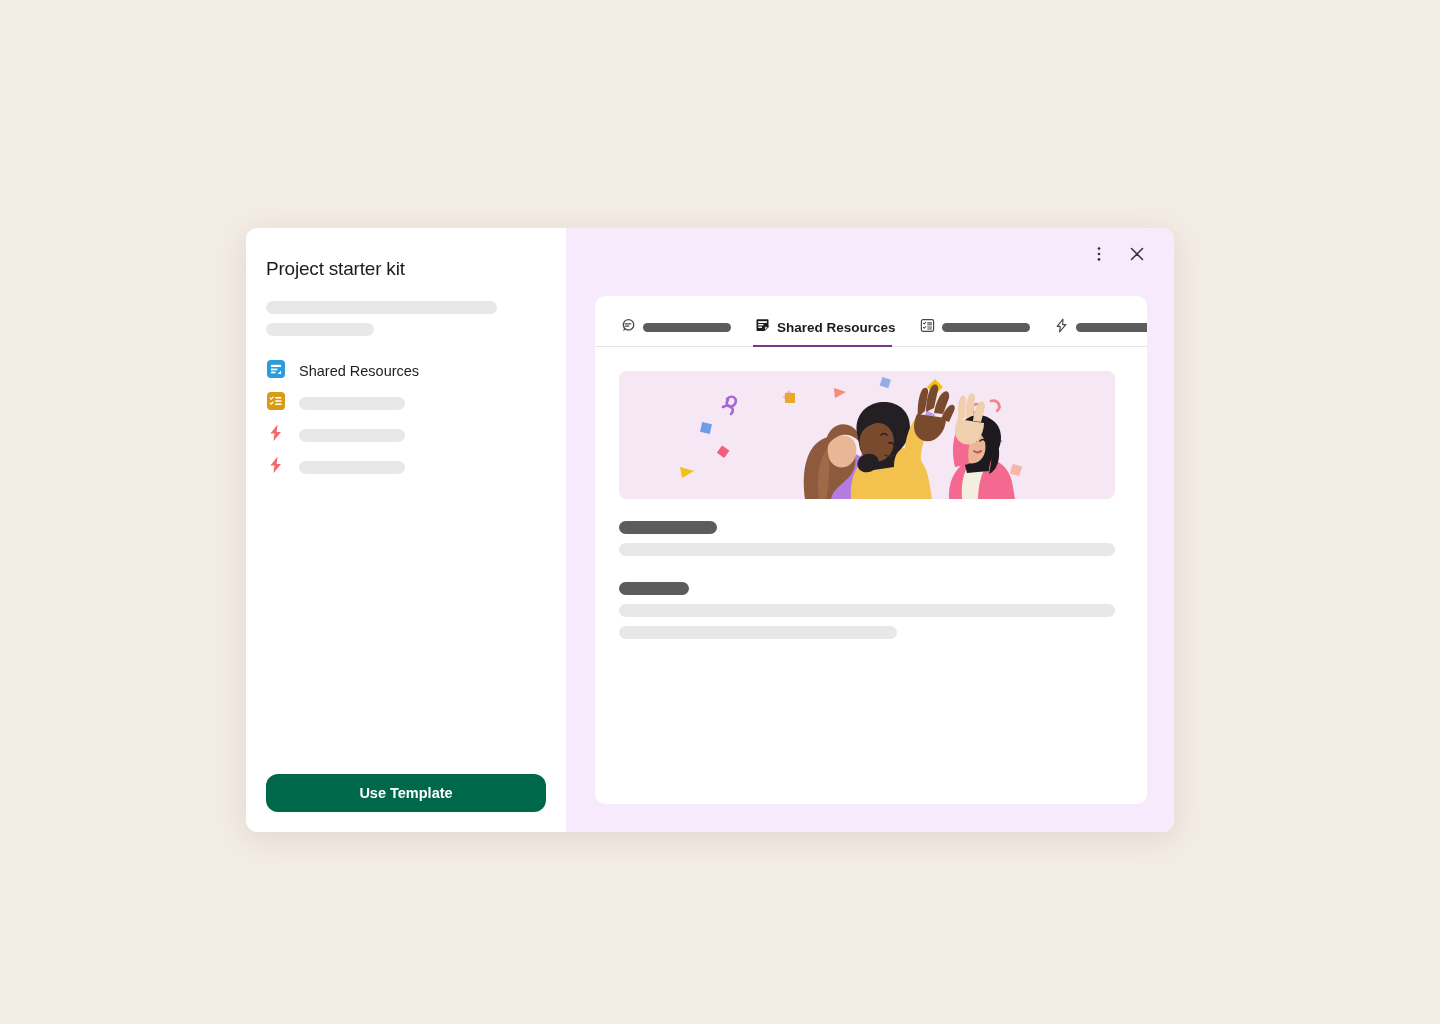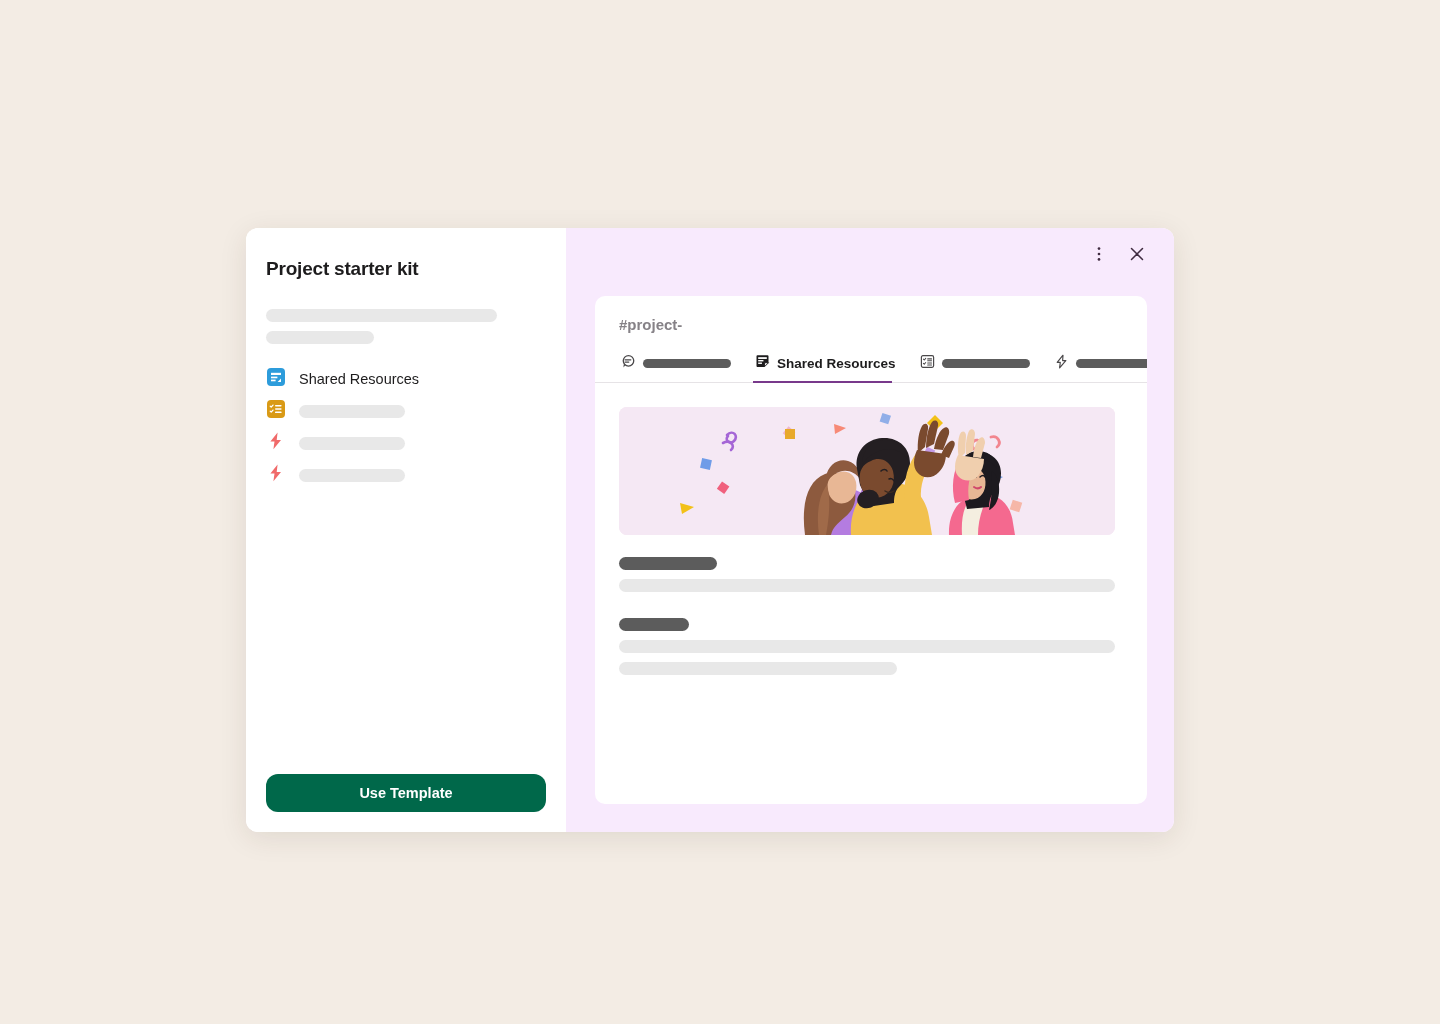--- a/index.html
+++ b/index.html
@@ -32,24 +32,24 @@
     width: 320px;
     height: 100%;
     background: #ffffff;
     padding: 30px 20px 20px 20px;
     display: flex;
     flex-direction: column;
     position: relative;
   }
   .side-title {
     font-size: 19px;
-    font-weight: bold;
+    font-weight: normal;
     color: #1d1c1d;
     letter-spacing: -0.2px;
-    margin-bottom: 29px;
+    margin-bottom: 21px;
   }
   .sk {
     background: #e8e8e8;
     border-radius: 7px;
     height: 13px;
   }
   .side-sk-1 { width: 231px; margin-bottom: 9px; }
   .side-sk-2 { width: 108px; }
 
   .side-list { margin-top: 24px; display: flex; flex-direction: column; gap: 10px; }
@@ -245,21 +245,20 @@
         </div>
         <div class="ic-btn">
           <svg width="20" height="20" viewBox="0 0 20 20">
             <path d="M4.5 4.5l11 11M15.5 4.5l-11 11" stroke="#3f2b40" stroke-width="1.5" stroke-linecap="round"></path>
           </svg>
         </div>
       </div>
 
       <div class="preview">
 
-        <div class="chan">#project-</div>
 
         <div class="tabs">
 
           <div class="tab">
             <span>
               <svg width="15" height="15" viewBox="0 0 16 16">
                 <circle cx="8" cy="7.3" r="5.6" fill="none" stroke="#4a484a" stroke-width="1.4"></circle>
                 <path d="M4.3 6.2h6.2M4.3 8.6h4" stroke="#4a484a" stroke-width="1.3" stroke-linecap="round"></path>
                 <path d="M4.8 11.6L2.6 14.3l.2-3.2z" fill="#4a484a"></path>
               </svg>

